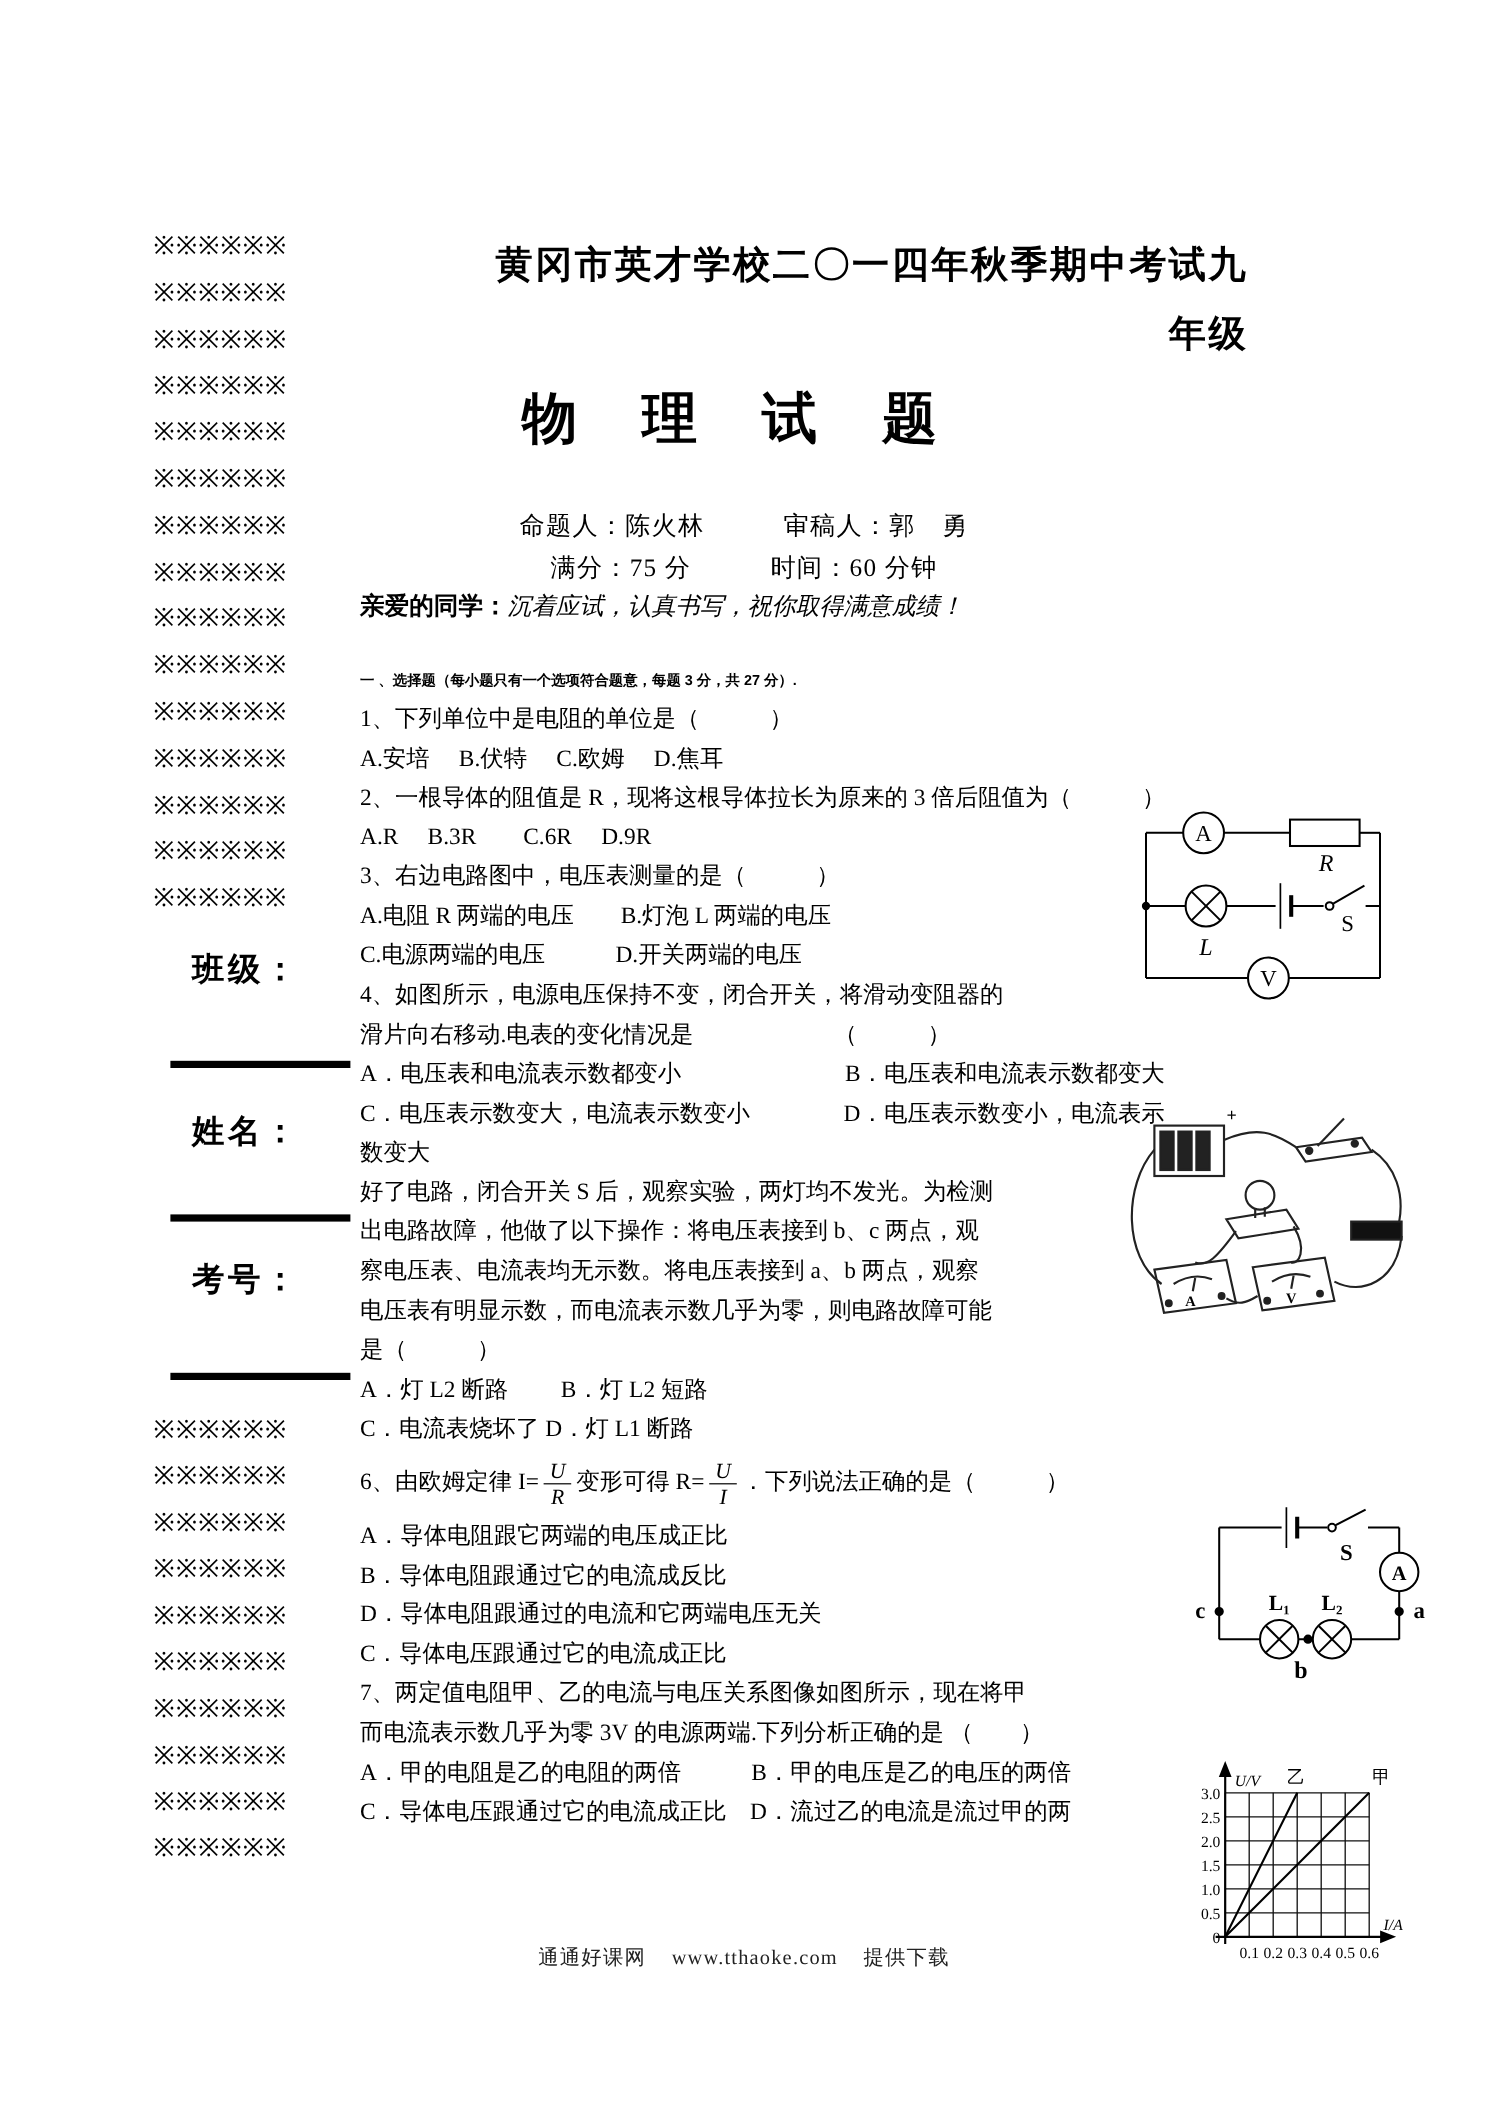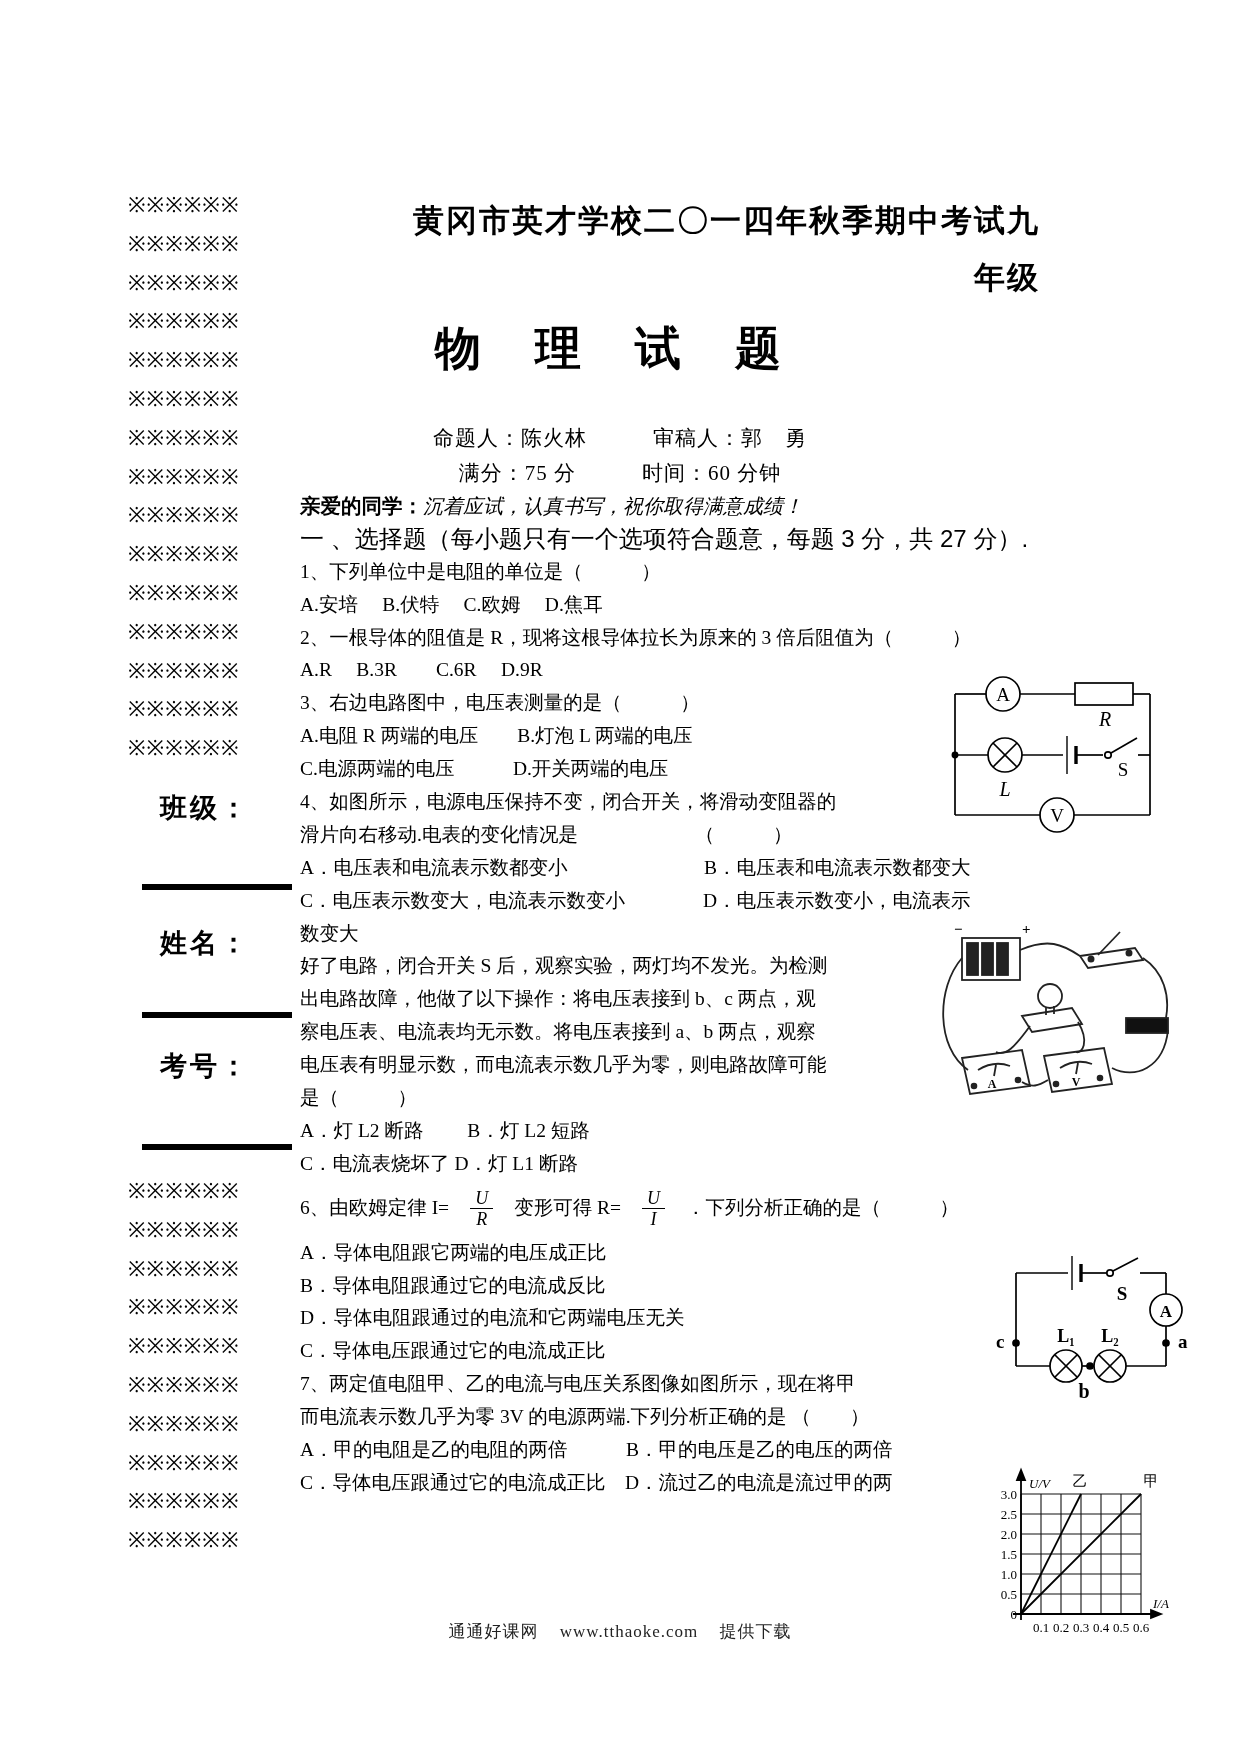--- a/index.html
+++ b/index.html
@@ -20,24 +20,24 @@
   .t1{font-size:31px;line-height:57px;letter-spacing:2px;}
   .subject{position:absolute;left:180px;top:318px;width:860px;text-align:center;
            font-family:"Liberation Sans",sans-serif;font-weight:bold;font-size:46px;letter-spacing:4px;}
   .meta{position:absolute;left:340px;width:560px;text-align:center;font-size:21px;letter-spacing:1px;}
   #meta1{top:424px;}
   #meta2{top:459px;}
 
   
   .body-lines{position:absolute;left:300px;top:490px;font-size:19.5px;}
   .bline{height:32.9px;line-height:32.9px;white-space:nowrap;}
-  .bline.section{font-weight:normal;font-family:"Liberation Sans",sans-serif;font-size:24px;}
+  .bline.section{font-weight:bold;font-family:"Liberation Sans",sans-serif;font-size:12px;margin-top:28px;}
   .bline .lead{font-weight:bold;font-family:"Liberation Sans",sans-serif;font-size:20.5px;}
   .bline .script{font-style:italic;font-size:20px;}
-  .bline.tall{height:56px;display:flex;align-items:center;gap:17px;}
+  .bline.tall{height:56px;display:flex;align-items:center;}
   .frac{display:inline-flex;flex-direction:column;align-items:center;font-style:italic;
         line-height:1.15;margin:0 4px;font-size:18px;}
   .frac .num{border-bottom:1.5px solid #000;padding:0 5px;}
   .frac .den{padding:0 5px;}
 
   
   .fig{position:absolute;}
   #fig-q3{left:945px;top:670px;}
   #fig-q5photo{left:930px;top:918px;}
   #fig-q5circuit{left:988px;top:1248px;}
@@ -127,21 +127,21 @@
         <span>6、由欧姆定律 I=</span>
         <span class="frac">
           <span class="num">U</span>
           <span class="den">R</span>
         </span>
         <span> 变形可得 R=</span>
         <span class="frac">
           <span class="num">U</span>
           <span class="den">I</span>
         </span>
-        <span>．下列分析正确的是（　　　）</span>
+        <span>．下列说法正确的是（　　　）</span>
       </div>
       <div class="bline">A．导体电阻跟它两端的电压成正比</div>
       <div class="bline">B．导体电阻跟通过它的电流成反比</div>
       <div class="bline">D．导体电阻跟通过的电流和它两端电压无关</div>
       <div class="bline">C．导体电压跟通过它的电流成正比</div>
       <div class="bline">7、两定值电阻甲、乙的电流与电压关系图像如图所示，现在将甲</div>
       <div class="bline">而电流表示数几乎为零 3V 的电源两端.下列分析正确的是 （　　）</div>
       <div class="bline">A．甲的电阻是乙的电阻的两倍　　　B．甲的电压是乙的电压的两倍</div>
       <div class="bline">C．导体电压跟通过它的电流成正比　D．流过乙的电流是流过甲的两</div>
     </div>

